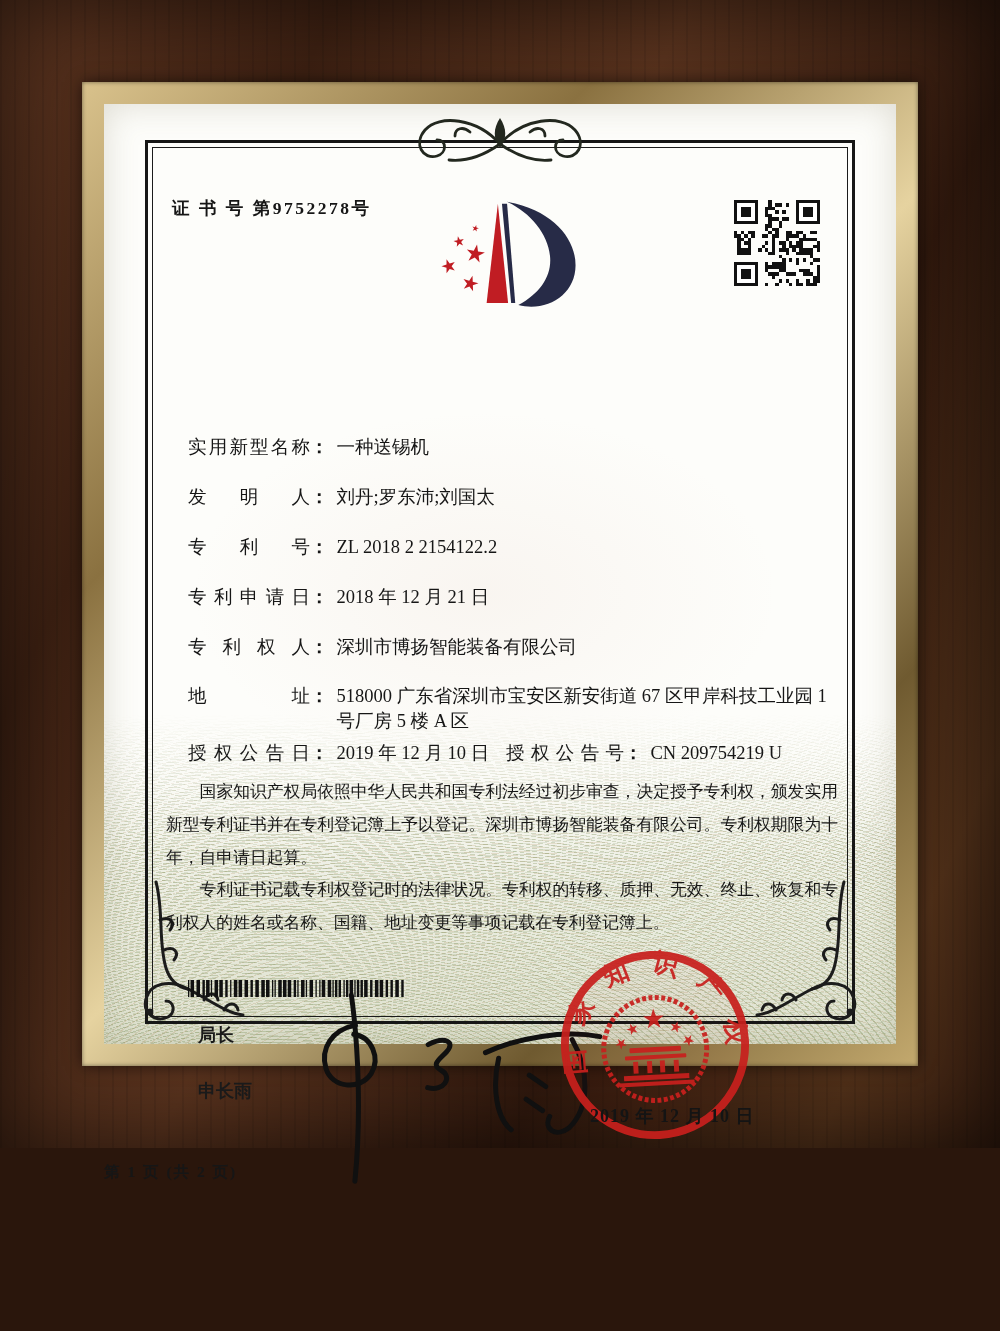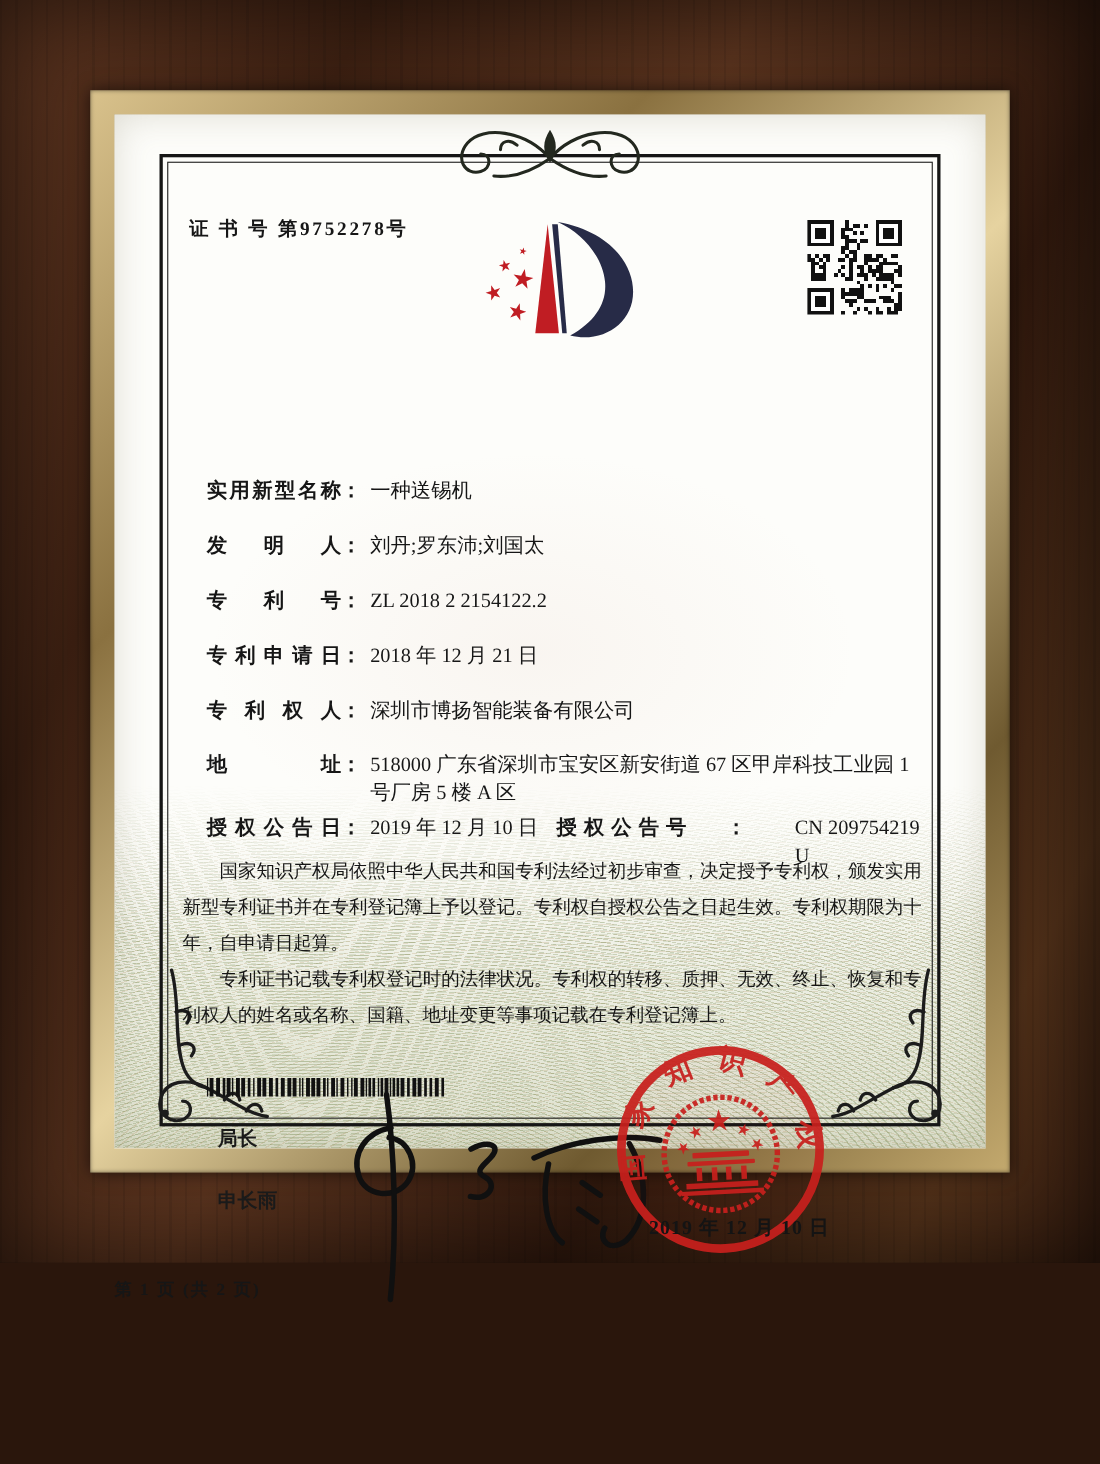--- a/index.html
+++ b/index.html
@@ -69,29 +69,29 @@
   .logo{position:absolute;left:308px;top:74px;width:184px;height:156px;}
   .qr{position:absolute;left:630px;top:96px;width:86px;height:86px;}
   .title{
     position:absolute;left:0;right:0;top:214px;margin:0;text-align:center;
     font-size:41px;letter-spacing:9px;font-weight:700;color:#131313;
   }
 
   .fields{position:absolute;left:84px;right:58px;top:330px;font-size:18.5px;}
   .frow{display:flex;line-height:26px;margin-bottom:24px;}
   .flabel{
-    display:inline-block;width:122px;font-weight:700;
+    display:inline-block;width:122px;font-weight:400;
     text-align:justify;text-align-last:justify;flex:none;
   }
   .fcolon{flex:none;font-weight:600;}
   .fvalue{margin-left:8px;flex:1;}
   .frow.addr{line-height:25px;margin-bottom:6px;}
   .frow.grant{margin-bottom:0;}
   .grant-left{display:flex;width:318px;flex:none;}
-  .grant-right{display:flex;flex:1;gap:36px;}
+  .grant-right{display:flex;flex:1;}
   .grant-right .flabel{width:118px;}
 
   .body-text{
     position:absolute;left:62px;right:58px;top:672px;
     font-size:16.8px;line-height:1.95;text-align:justify;
   }
   .body-text p{margin:0;text-indent:2em;}
 
   .barcode{position:absolute;left:84px;top:876px;width:218px;height:17px;}
   .signer{
@@ -408,21 +408,21 @@
           </span>
           <span class="grant-right">
             <span class="flabel">授权公告号</span>
               <span class="fcolon">：</span>
             <span class="fvalue">CN 209754219 U</span>
           </span>
         </div>
       </div>
 
       <div class="body-text">
-        <p>国家知识产权局依照中华人民共和国专利法经过初步审查，决定授予专利权，颁发实用新型专利证书并在专利登记簿上予以登记。专利权自授权公告之日起生效。专利权期限为十年，自申请日起算。</p>
+        <p>国家知识产权局依照中华人民共和国专利法经过初步审查，决定授予专利权，颁发实用新型专利证书并在专利登记簿上予以登记。深圳市博扬智能装备有限公司。专利权期限为十年，自申请日起算。</p>
         <p>专利证书记载专利权登记时的法律状况。专利权的转移、质押、无效、终止、恢复和专利权人的姓名或名称、国籍、地址变更等事项记载在专利登记簿上。</p>
       </div>
 
       <svg class="barcode" id="barcode-svg" viewBox="0 0 216 17" preserveAspectRatio="none">
           <g fill="#111">
             <rect x="0.0" y="0" width="1.3" height="17"></rect>
             <rect x="2.5" y="0" width="3.5" height="17"></rect>
             <rect x="8.4" y="0" width="3.5" height="17"></rect>
             <rect x="14.3" y="0" width="2.4" height="17"></rect>
             <rect x="17.9" y="0" width="3.5" height="17"></rect>

